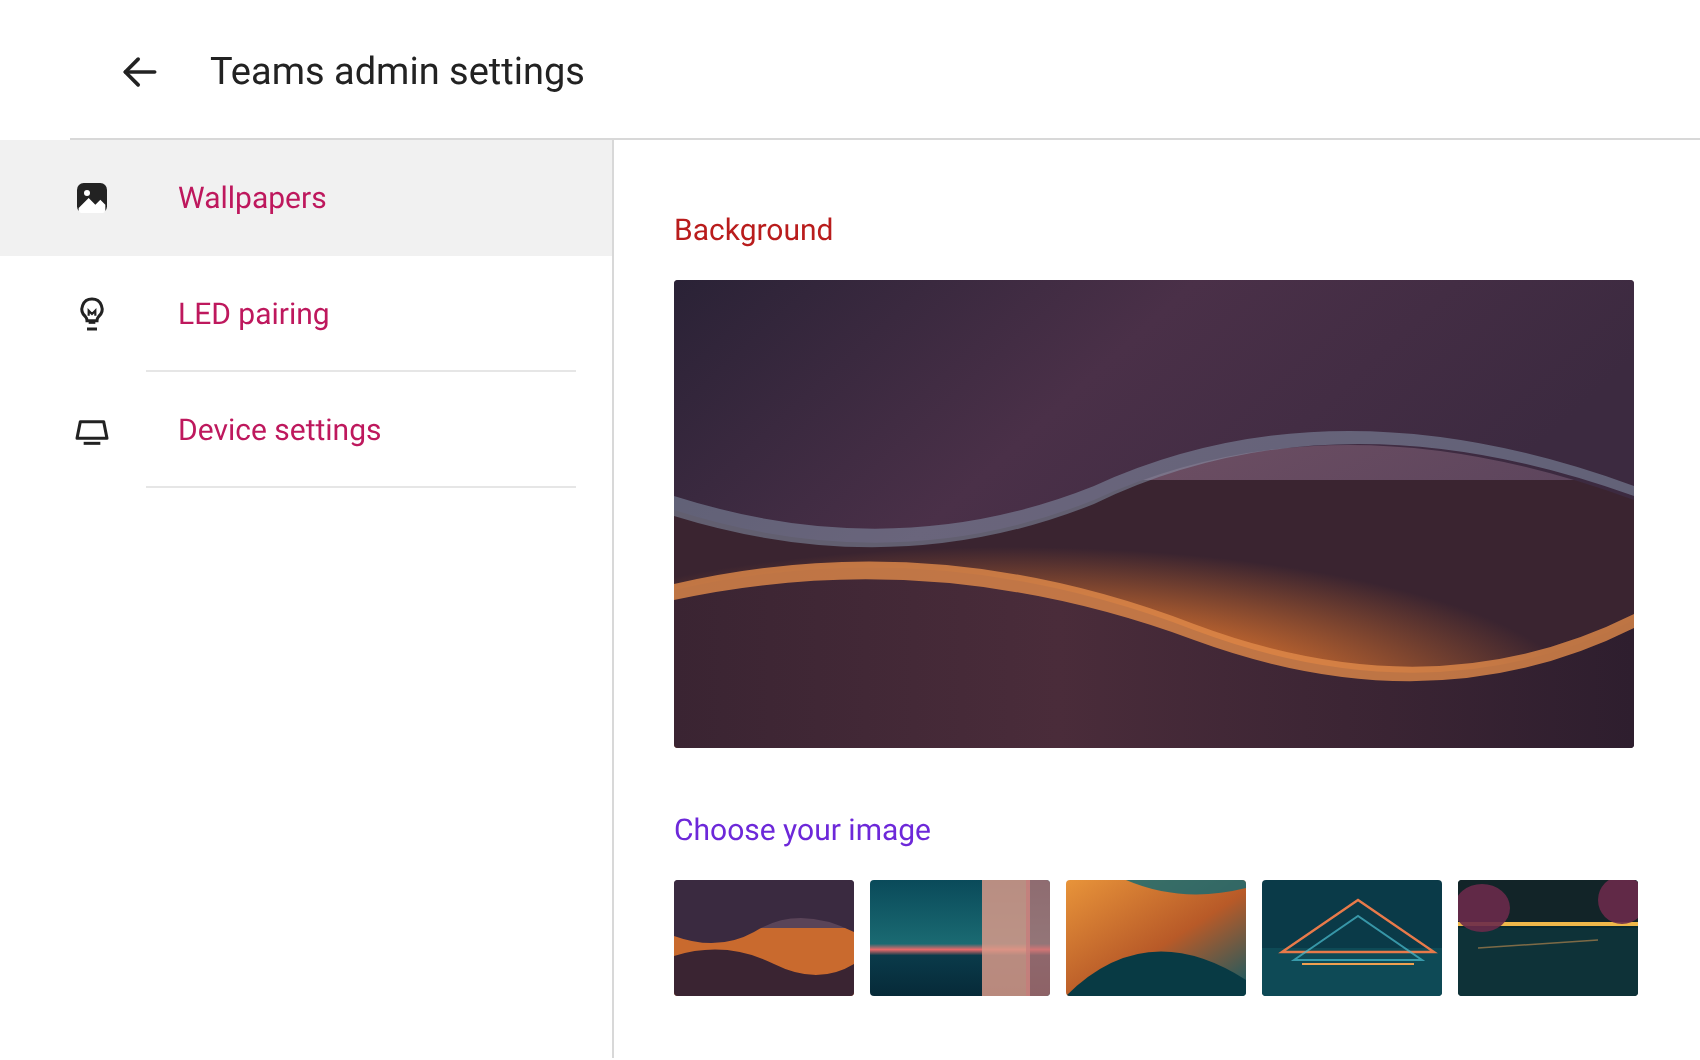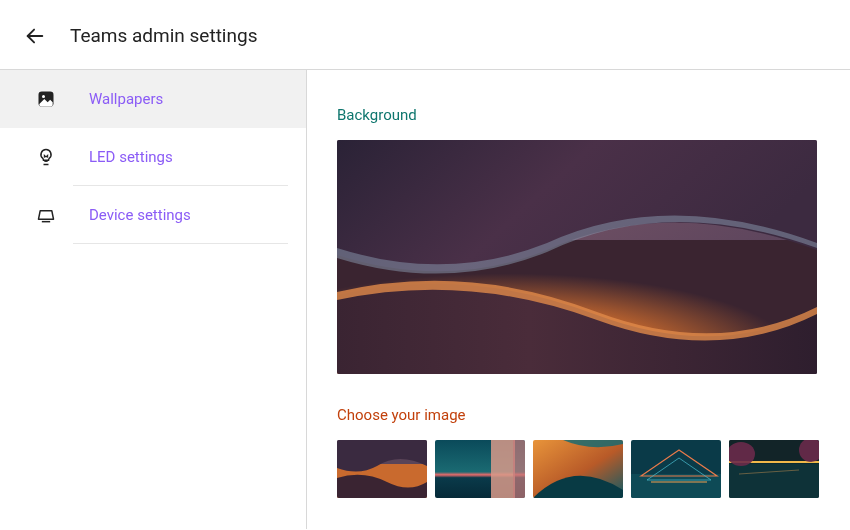--- a/index.html
+++ b/index.html
@@ -9,20 +9,21 @@
     width: 850px;
     height: 530px;
     overflow: hidden;
   }
   .header {
     display: flex;
     align-items: center;
     padding: 24px 24px 22px 24px;
     border-bottom: 1px solid #d8d8d8;
     gap: 24px;
+    margin-left: 35px;
   }
   .back-btn {
     display: flex;
     align-items: center;
     justify-content: center;
     cursor: pointer;
   }
   .header-title {
     font-size: 19px;
     font-weight: 400;
@@ -58,42 +59,42 @@
   }
   .sidebar-icon {
     width: 22px;
     height: 22px;
     display: flex;
     align-items: center;
     justify-content: center;
   }
   .sidebar-label {
     font-size: 15px;
-    color: #8b5cf6;
+    color: #be185d;
   }
   .content {
     flex: 1;
     padding: 36px 0 0 30px;
     overflow: hidden;
   }
   .section-title {
     font-size: 15px;
-    color: #0f766e;
+    color: #b91c1c;
     margin-bottom: 16px;
   }
   .bg-preview {
     width: 480px;
     height: 234px;
     border-radius: 2px;
     overflow: hidden;
     margin-bottom: 32px;
   }
   .choose-title {
     font-size: 15px;
-    color: #c2410c;
+    color: #6d28d9;
     margin-bottom: 16px;
   }
   .thumbs {
     display: flex;
     gap: 8px;
   }
   .thumb {
     width: 90px;
     height: 58px;
     border-radius: 2px;
@@ -133,21 +134,21 @@
 
     <div class="sidebar-item">
       <div class="sidebar-icon">
         <svg width="20" height="22" viewBox="0 0 24 24" fill="none" stroke="#222" stroke-width="1.8">
           <path d="M9 21h6"></path>
           <path d="M10 17h4"></path>
           <path d="M12 3a6 6 0 0 0-4 10.5c.8.8 1 1.5 1 2.5h6c0-1 .2-1.7 1-2.5A6 6 0 0 0 12 3z"></path>
           <path d="M10 13 L10 10 L12 12 L14 10 L14 13" stroke-width="1.3"></path>
         </svg>
       </div>
-      <span class="sidebar-label">LED settings</span>
+      <span class="sidebar-label">LED pairing</span>
     </div>
 
 
     <div class="sidebar-item">
       <div class="sidebar-icon">
         <svg width="20" height="20" viewBox="0 0 24 24" fill="none" stroke="#222" stroke-width="1.8" stroke-linejoin="round">
           <path d="M5 7 L19 7 L21 17 L3 17 Z"></path>
           <line x1="7" y1="20" x2="17" y2="20"></line>
         </svg>
       </div>

